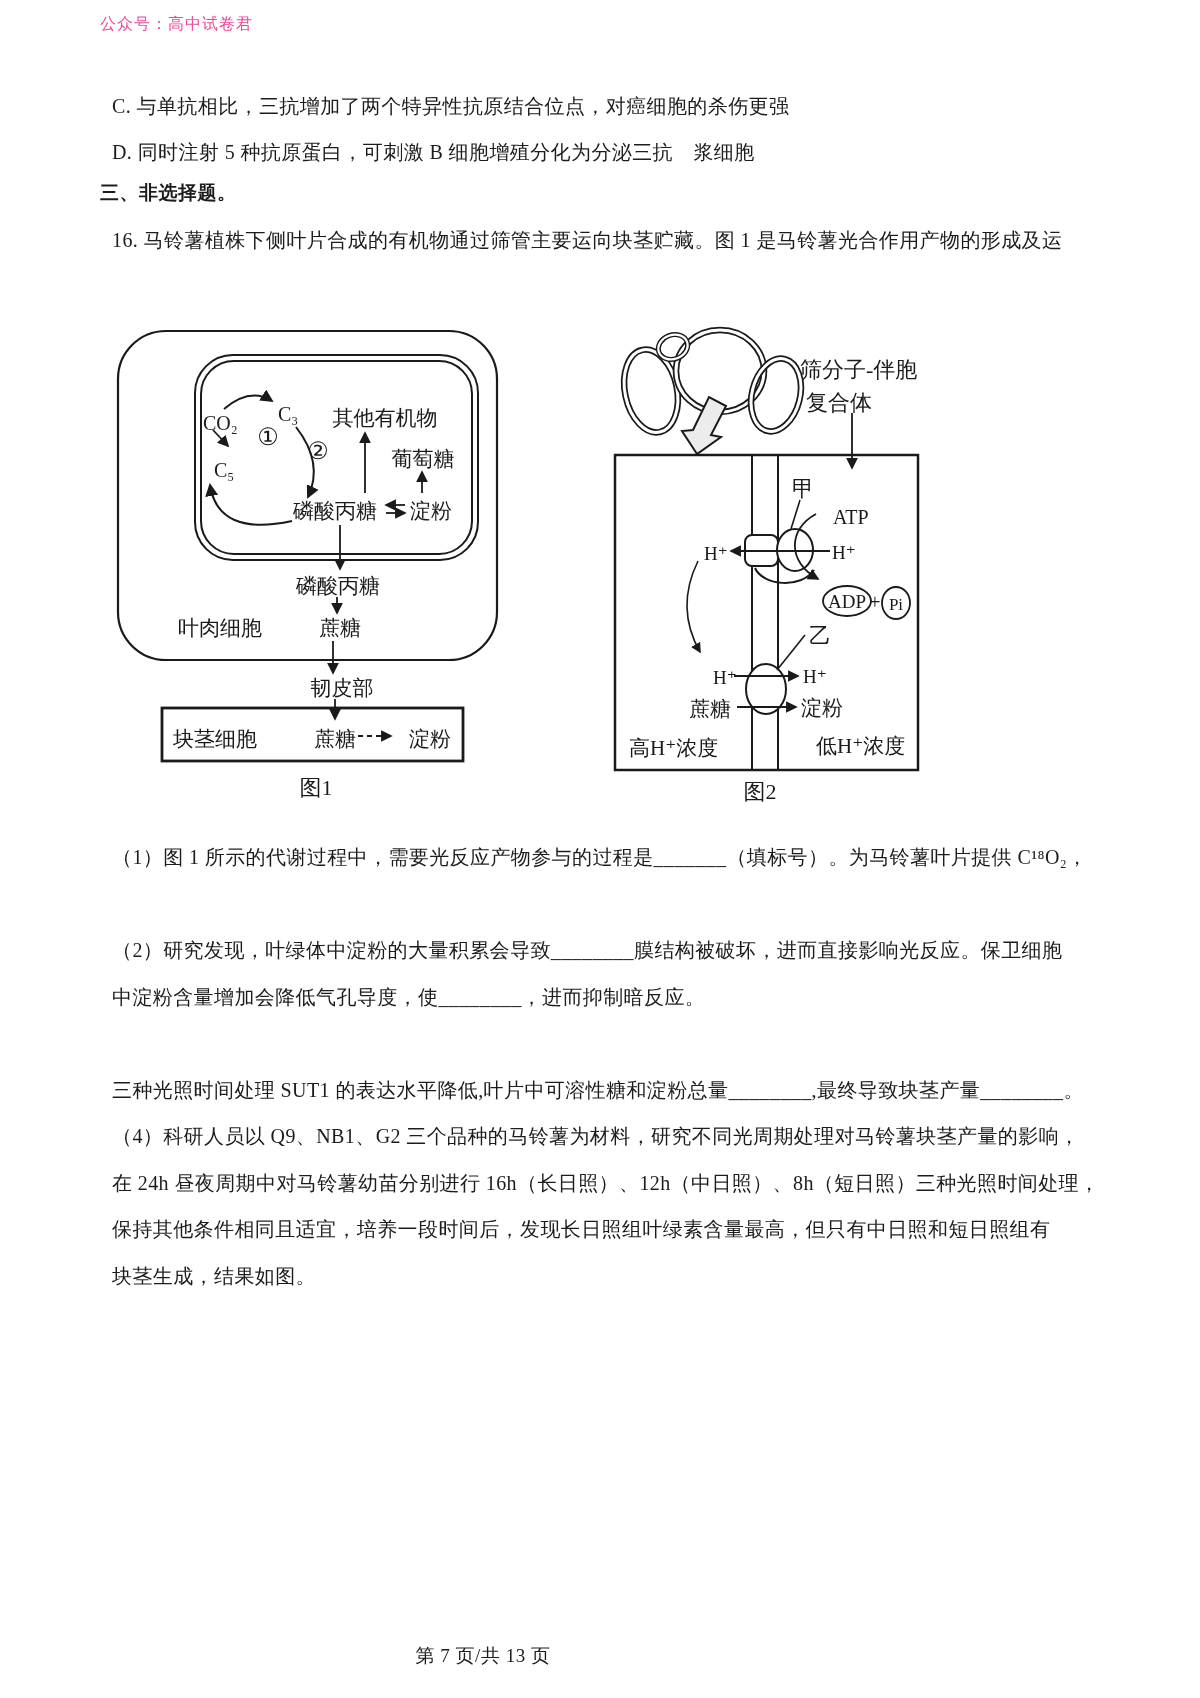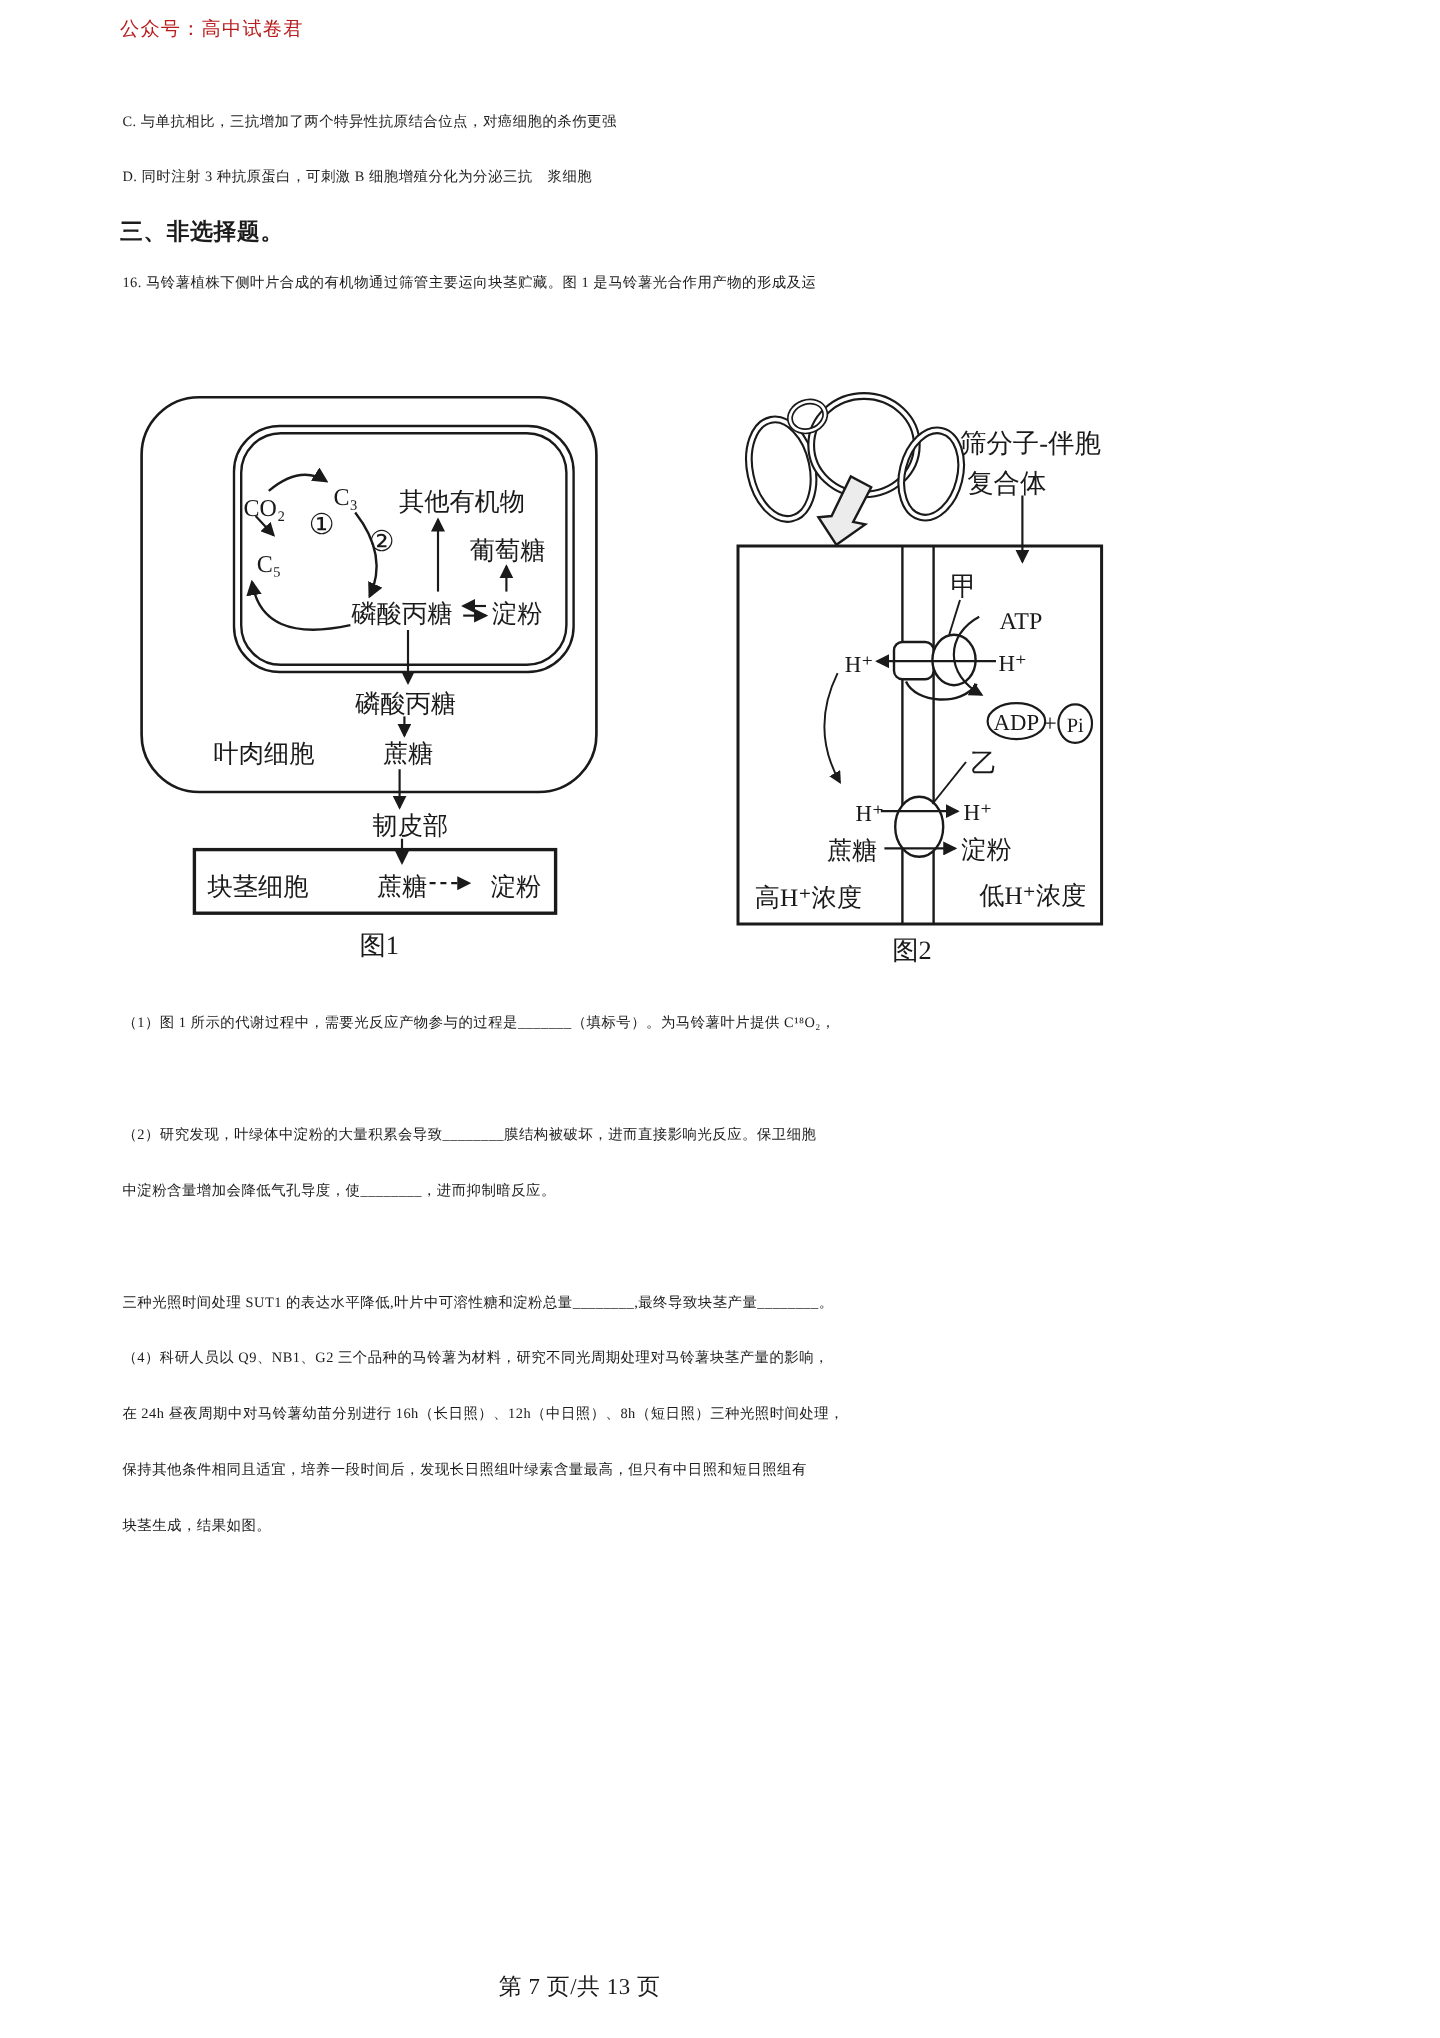--- a/index.html
+++ b/index.html
@@ -1,35 +1,35 @@
 <!DOCTYPE html>
 <html><head>
 <meta charset="utf-8">
 <style>
   html,body{margin:0;padding:0;background:#ffffff;}
   #page{
     position:relative;width:1200px;height:1698px;background:#ffffff;
     font-family:"Liberation Serif","DejaVu Serif",serif;color:#1c1c1c;overflow:hidden;
   }
-  .line{position:absolute;left:102px;white-space:nowrap;font-size:12px;letter-spacing:0.4px;}
-  .header-line{position:absolute;left:100px;top:14px;font-size:16px;color:#b91c1c;letter-spacing:1px;}
+  .line{position:absolute;left:112px;white-space:nowrap;font-size:20px;letter-spacing:0.4px;}
+  .header-line{position:absolute;left:100px;top:14px;font-size:16px;color:#ec4899;letter-spacing:1px;}
   .section-heading{position:absolute;left:100px;top:180px;font-size:19px;font-weight:bold;letter-spacing:0.5px;}
   .footer-line{position:absolute;left:0;top:1643px;width:966px;text-align:center;font-size:19px;letter-spacing:0.5px;}
   svg text{font-family:"Liberation Serif","DejaVu Serif",serif;fill:#1a1a1a;}
   .fig-wrap{position:absolute;left:100px;top:303px;width:860px;height:510px;}
 </style>
 </head>
 <body>
 
 <div id="page">
 
   <div class="header-line">公众号：高中试卷君</div>
 
   <div class="line" style="top:93px">C. 与单抗相比，三抗增加了两个特异性抗原结合位点，对癌细胞的杀伤更强</div>
-  <div class="line" style="top:139px">D. 同时注射 3 种抗原蛋白，可刺激 B 细胞增殖分化为分泌三抗　浆细胞</div>
+  <div class="line" style="top:139px">D. 同时注射 5 种抗原蛋白，可刺激 B 细胞增殖分化为分泌三抗　浆细胞</div>
 
   <div class="section-heading">三、非选择题。</div>
 
   <div class="line" style="top:227px">16. 马铃薯植株下侧叶片合成的有机物通过筛管主要运向块茎贮藏。图 1 是马铃薯光合作用产物的形成及运</div>
 
   <div class="fig-wrap">
   <svg width="860" height="510" viewBox="0 0 860 510">
     <defs>
       <marker id="ah" viewBox="0 0 10 10" refX="8.5" refY="5" markerWidth="6.5" markerHeight="6.5" orient="auto-start-reverse">
         <path d="M0,0 L10,5 L0,10 z" fill="#1a1a1a"></path>

